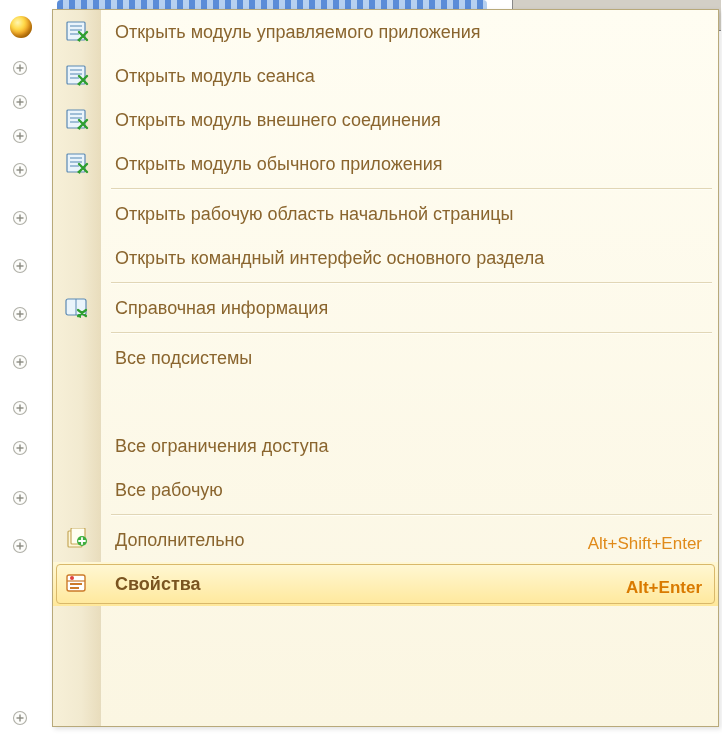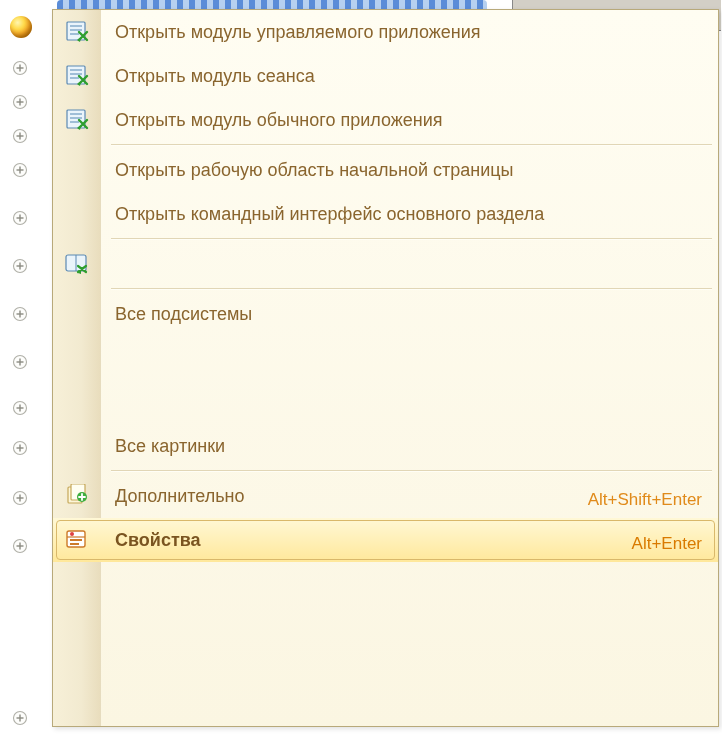--- a/index.html
+++ b/index.html
@@ -149,21 +149,21 @@
     bottom: 2px;
     border: 1px solid #d9b86a;
     border-radius: 4px;
     pointer-events: none;
   }
   .menu-item.hover .label {
     font-weight: bold;
     color: #7a5420;
   }
   .menu-item.hover .shortcut {
-    font-weight: normal;
+    font-weight: bold;
     color: #d97a00;
   }
 </style>
 </head>
 <body>
 
 <div class="root">
   <div class="top-panel-shadow"></div>
   <div class="notebook-tabs"></div>
 
@@ -256,53 +256,63 @@
             </svg>
           </div>
           <div class="label">Открыть модуль сеанса</div>
         </div>
         <div class="menu-item">
           <div class="icon-slot">
             <svg width="24" height="24" viewBox="0 0 24 24">
               <use href="#ic-module"></use>
             </svg>
           </div>
+          <div class="label">Открыть модуль внешнего соединения</div>
+        </div>
+        <div class="menu-item">
+          <div class="icon-slot">
+            <svg width="24" height="24" viewBox="0 0 24 24">
+              <use href="#ic-module"></use>
+            </svg>
+          </div>
           <div class="label">Открыть модуль обычного приложения</div>
         </div>
         <div class="menu-sep"></div>
         <div class="menu-item">
           <div class="icon-slot"></div>
           <div class="label">Открыть рабочую область начальной страницы</div>
         </div>
         <div class="menu-item">
           <div class="icon-slot"></div>
           <div class="label">Открыть командный интерфейс основного раздела</div>
         </div>
         <div class="menu-sep"></div>
         <div class="menu-item">
           <div class="icon-slot">
             <svg width="24" height="24" viewBox="0 0 24 24">
               <use href="#ic-help"></use>
             </svg>
           </div>
+          <div class="label">Справочная информация</div>
         </div>
         <div class="menu-sep"></div>
         <div class="menu-item">
           <div class="icon-slot"></div>
           <div class="label">Все подсистемы</div>
         </div>
         <div class="menu-item">
           <div class="icon-slot"></div>
         </div>
         <div class="menu-item">
           <div class="icon-slot"></div>
-        </div>
-        <div class="menu-item">
-          <div class="icon-slot"></div>
-          <div class="label">Все картинки</div>
+          <div class="label">Все ограничения доступа</div>
+        </div>
+        <div class="menu-item">
+          <div class="icon-slot"></div>
+          <div class="label">Все рабочую</div>
         </div>
         <div class="menu-sep"></div>
         <div class="menu-item">
           <div class="icon-slot">
             <svg width="24" height="24" viewBox="0 0 24 24">
               <use href="#ic-extra"></use>
             </svg>
           </div>
           <div class="label">Дополнительно</div>
           <div class="shortcut">Alt+Shift+Enter</div>

